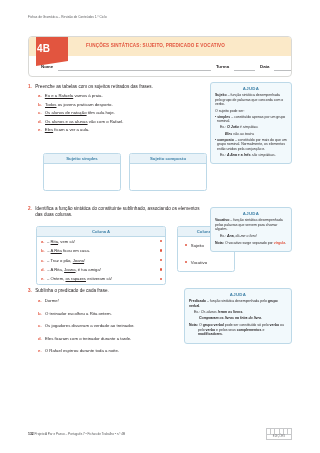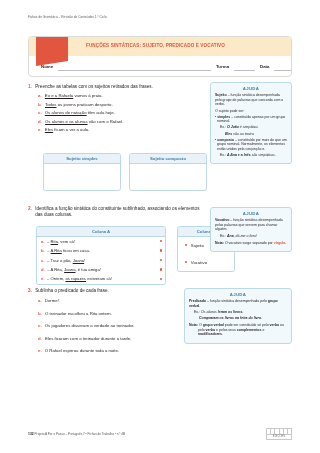--- a/index.html
+++ b/index.html
@@ -45,21 +45,21 @@
     position:absolute;left:7px;top:-1px;width:32px;height:25px;
     background:#e2553f;
   }
   .tab:after{
     content:"";position:absolute;left:0;bottom:-5px;
     border-left:32px solid #e2553f;border-bottom:5px solid transparent;
   }
   .tab-label{
     position:absolute;left:0;top:0;width:15px;height:25px;
     display:flex;align-items:center;justify-content:center;
-    color:#fff;font-size:10px;font-weight:bold;letter-spacing:.2px;margin-top:26px;
+    color:#fff;font-size:10px;font-weight:bold;letter-spacing:.2px;
   }
   .fields{
     position:absolute;left:0;top:19px;width:100%;height:22px;
   }
   .fld{position:absolute;top:7.5px;font-size:4.4px;font-weight:bold;color:#231f20;}
   .fld-line{position:absolute;top:13.5px;height:.6px;background:#bcbec0;}
   .f-nome{left:12px;}
   .l-nome{left:29px;width:153px;}
   .f-turma{left:187px;}
   .l-turma{left:205px;width:21px;}

